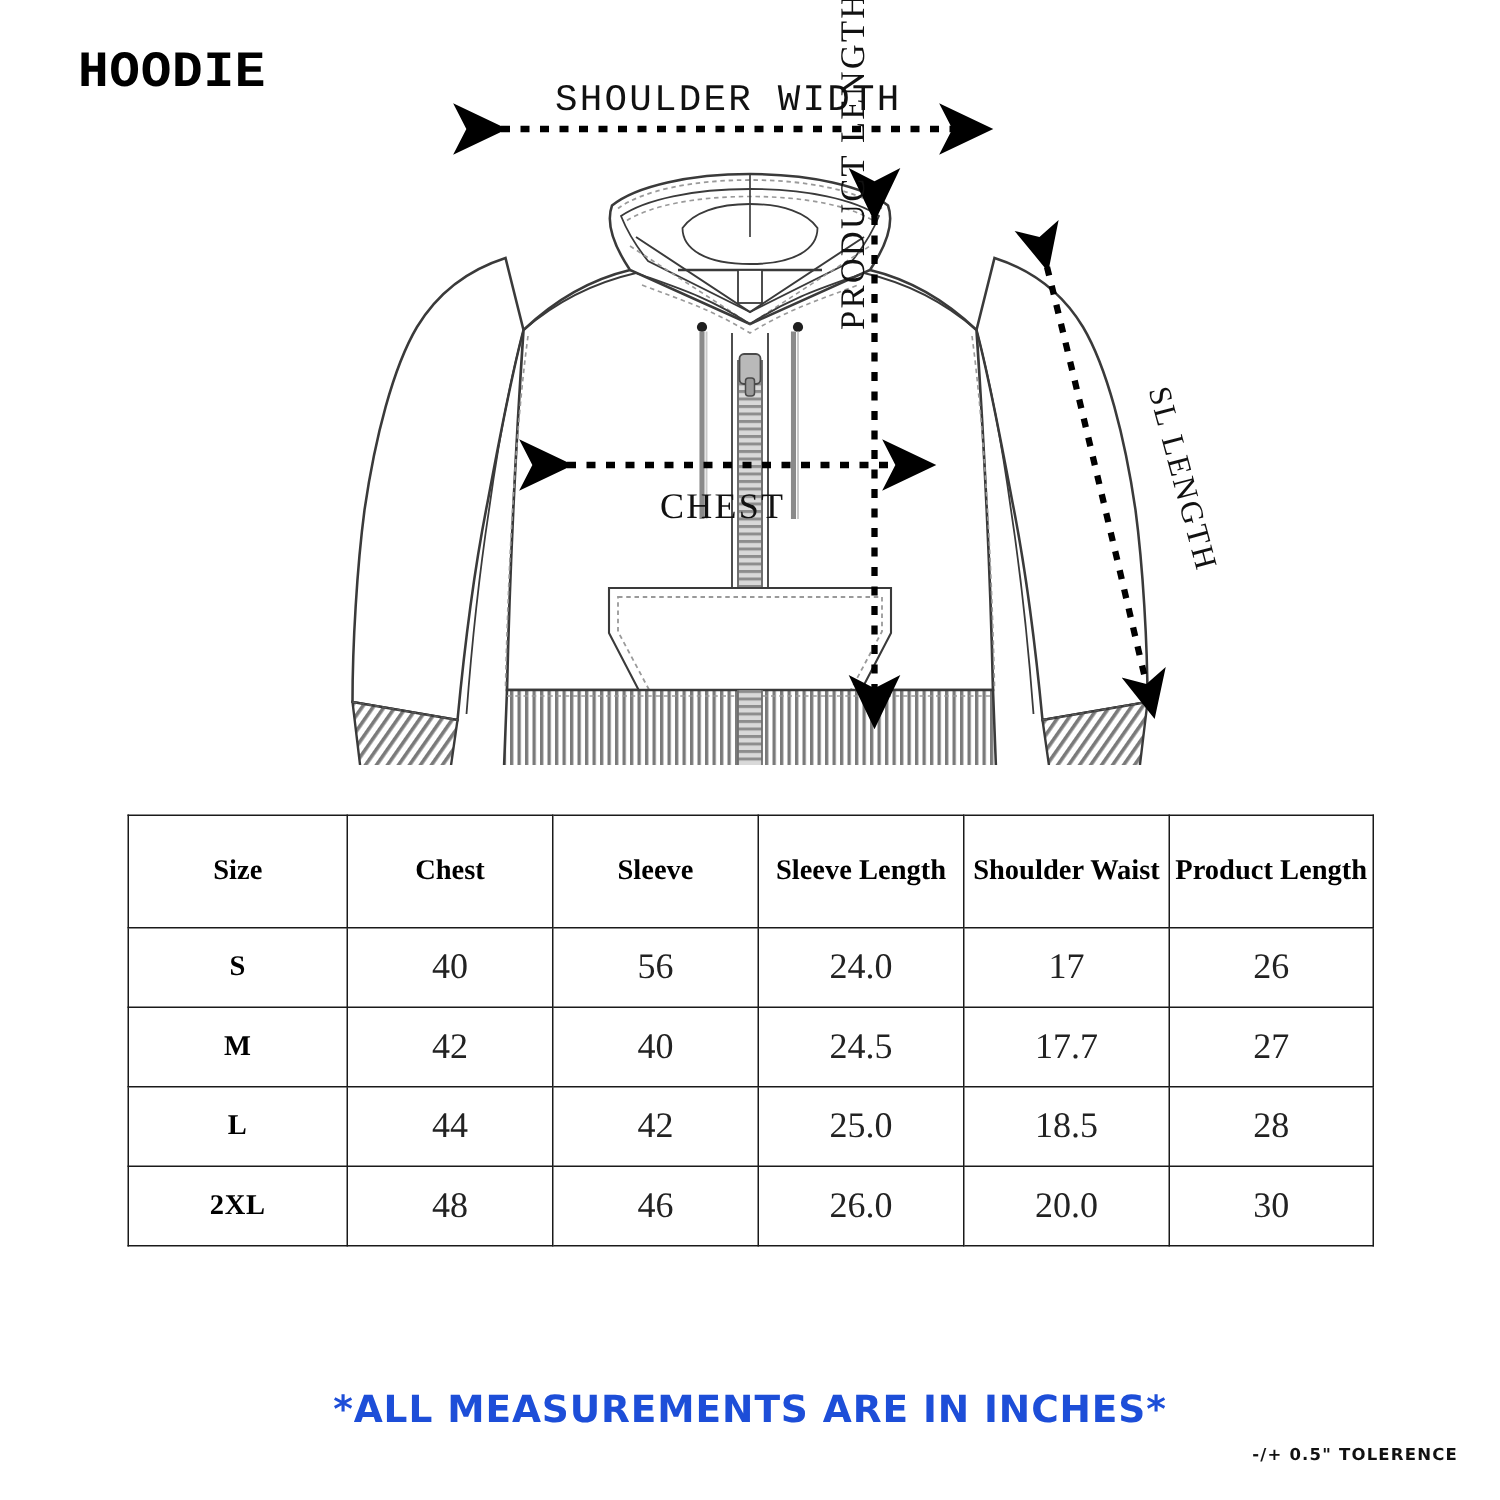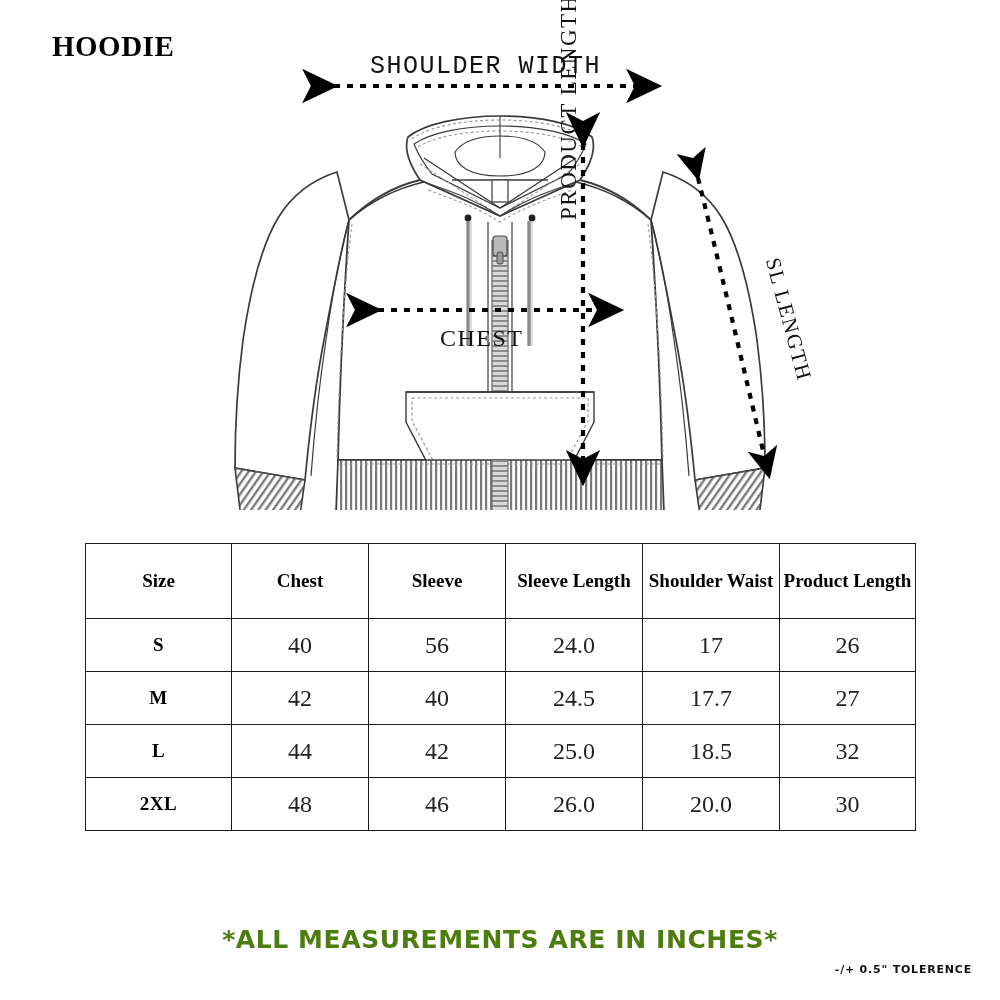--- a/index.html
+++ b/index.html
@@ -9,23 +9,23 @@
     font-family:"Liberation Serif", serif;
     color:#111111;
     position:relative;
     overflow:hidden;
   }
   #root{position:relative;width:1000px;height:1000px;}
 
   
   .title{
     position:absolute;left:52px;top:30px;
-    font-family:Liberation Serif, serif;
-    font-weight:bold;
-    font-size:29px;
+    font-family:Liberation Mono, monospace;
+    font-weight:bold;
+    font-size:34px;
     letter-spacing:0.5px;
     color:#000;
   }
 
   
   .diagram{position:absolute;left:0;top:40px;width:1000px;height:470px;}
   .diagram svg{display:block;}
 
   .dimlabel{
     position:absolute;
@@ -89,21 +89,21 @@
   col.c-product{width:136px;}
 
   
   .footer-note{
     position:absolute;left:0;top:925px;width:1000px;
     text-align:center;
     font-family:"DejaVu Sans", sans-serif;
     font-weight:bold;
     font-size:25px;
     letter-spacing:0.6px;
-    color:#4d7c0f;
+    color:#1d4ed8;
   }
   .tolerance{
     position:absolute;right:28px;top:963px;
     font-family:"DejaVu Sans", sans-serif;
     font-weight:bold;
     font-size:11px;
     letter-spacing:0.8px;
     color:#111;
   }
 </style>
@@ -270,21 +270,21 @@
           <td>24.5</td>
           <td>17.7</td>
           <td>27</td>
         </tr>
         <tr>
           <td class="sizecell">L</td>
           <td>44</td>
           <td>42</td>
           <td>25.0</td>
           <td>18.5</td>
-          <td>32</td>
+          <td>28</td>
         </tr>
         <tr>
           <td class="sizecell">2XL</td>
           <td>48</td>
           <td>46</td>
           <td>26.0</td>
           <td>20.0</td>
           <td>30</td>
         </tr>
       </tbody>

